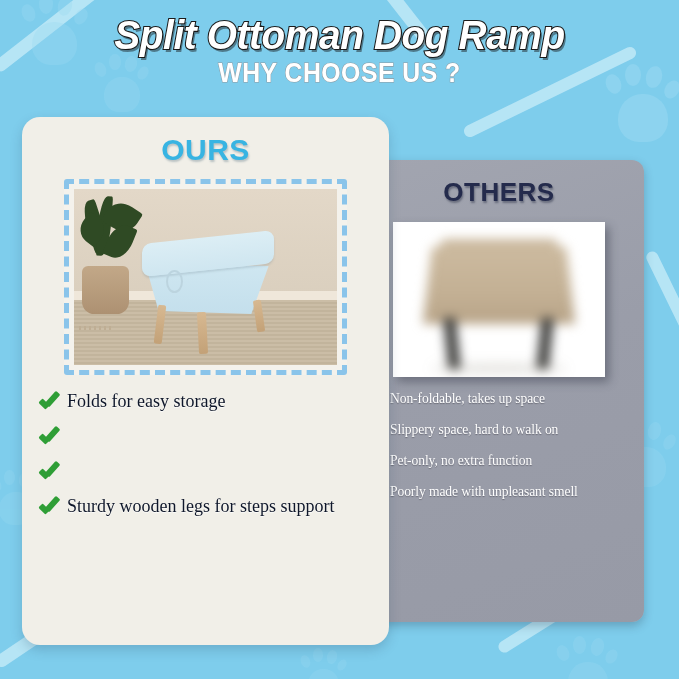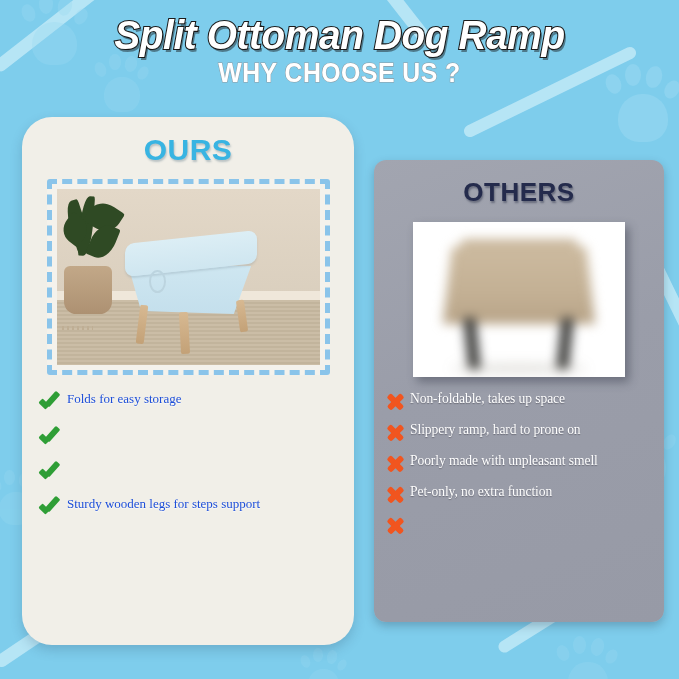--- a/index.html
+++ b/index.html
@@ -32,21 +32,21 @@
   .subtitle{
     font-size:27px;font-weight:bold;color:#ffffff;
     -webkit-text-stroke:1.1px #8d9aa2;
     paint-order:stroke fill;
     letter-spacing:.5px;margin:3px 0 0 0;line-height:1.05;
     transform:scaleX(.92);
   }
 
   
   .panel-others{
-    position:absolute;left:374px;top:160px;width:290px;height:462px;
+    position:absolute;left:354px;top:160px;width:290px;height:462px;
     background:linear-gradient(160deg,#a2a5b0 0%,#9a9da9 45%,#979aa6 100%);
     border-radius:12px;
     box-shadow:0 4px 10px rgba(40,50,70,.28);
   }
   .others-title{
     text-align:center;margin-top:17px;
     font-size:26px;font-weight:bold;color:#242b4c;
     letter-spacing:.5px;
     text-shadow:1px 2px 2px rgba(60,65,85,.55);
   }
@@ -76,22 +76,22 @@
   .x-icon:after{transform:rotate(-45deg);}
   .o-text{
     font-family:"Liberation Serif",serif;
     font-size:13.6px;color:#ffffff;line-height:1.22;
     text-shadow:0 1px 1px rgba(60,60,70,.5);
     letter-spacing:-.1px;
   }
 
   
   .panel-ours{
-    position:absolute;left:22px;top:117px;width:332px;height:528px;
-    background:#f1efe8;border-radius:30px;
+    position:absolute;left:22px;top:117px;width:367px;height:528px;
+    background:#f1efe8;border-radius:18px;
     box-shadow:0 5px 12px rgba(40,70,95,.22);
   }
   .ours-title{
     text-align:center;margin-top:16px;
     font-size:30px;font-weight:bold;color:#38b4e2;
     letter-spacing:.4px;
     text-shadow:1px 2px 2px rgba(120,140,150,.45);
   }
   .ours-photo-frame{
     margin:12px auto 0 auto;width:283px;height:196px;
@@ -131,21 +131,21 @@
     background:repeating-linear-gradient(90deg,#bfae94 0 2px,transparent 2px 5px);}
 
   .ours-list{margin:16px 14px 0 16px;}
   .p-item{display:flex;align-items:flex-start;margin-bottom:13px;}
   .check{flex:0 0 auto;width:24px;height:20px;margin:2px 5px 0 0;position:relative;}
   .check:before,.check:after{content:"";position:absolute;background:#2f9e36;border-radius:1.5px;}
   .check:before{left:1px;top:8px;width:10px;height:6px;transform:rotate(45deg);}
   .check:after{left:6px;top:3px;width:17px;height:6px;transform:rotate(-48deg);}
   .p-text{
     font-family:"Liberation Serif",serif;
-    font-size:13px;color:#1d4ed8;line-height:1.2;
+    font-size:18px;color:#0f172a;line-height:1.2;
     text-shadow:0 1px 1px rgba(255,255,255,.9);
   }
 </style>
 </head>
 <body>
 
 <div id="stage">
 
   <div class="bg-layer">
     <div class="streak" style="left:-20px;top:16px;width:150px;height:13px;transform:rotate(-38deg);"></div>
@@ -231,29 +231,29 @@
       </div>
     </div>
 
     <div class="others-list">
       <div class="o-item">
         <span class="x-icon"></span>
         <span class="o-text">Non-foldable, takes up space</span>
       </div>
       <div class="o-item">
         <span class="x-icon"></span>
-        <span class="o-text">Slippery ramp, hard to prone on</span>
+        <span class="o-text">Slippery space, hard to walk on</span>
+      </div>
+      <div class="o-item">
+        <span class="x-icon"></span>
+        <span class="o-text">Pet-only, no extra function</span>
       </div>
       <div class="o-item">
         <span class="x-icon"></span>
         <span class="o-text">Poorly made with unpleasant smell</span>
-      </div>
-      <div class="o-item">
-        <span class="x-icon"></span>
-        <span class="o-text">Pet-only, no extra function</span>
       </div>
       <div class="o-item">
         <span class="x-icon"></span>
       </div>
     </div>
   </div>
 
   <div class="panel-ours">
     <div class="ours-title">OURS</div>
 

